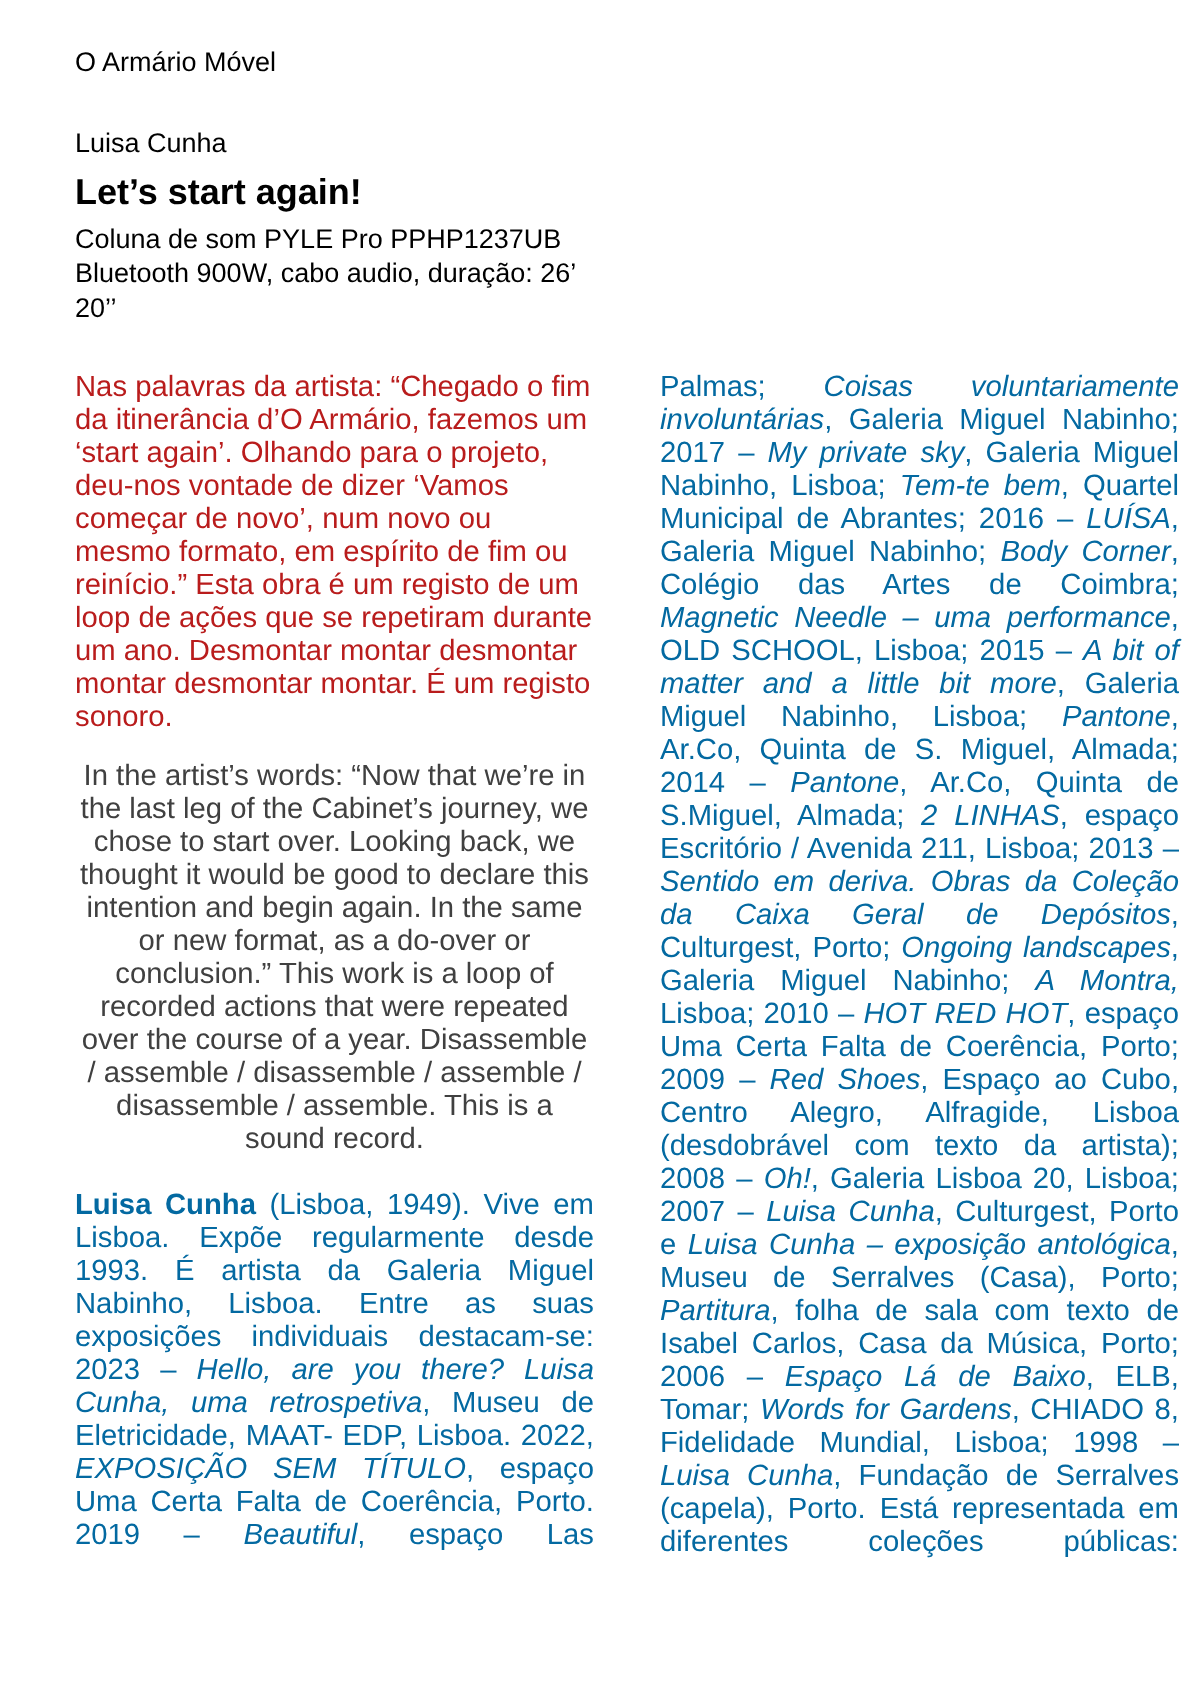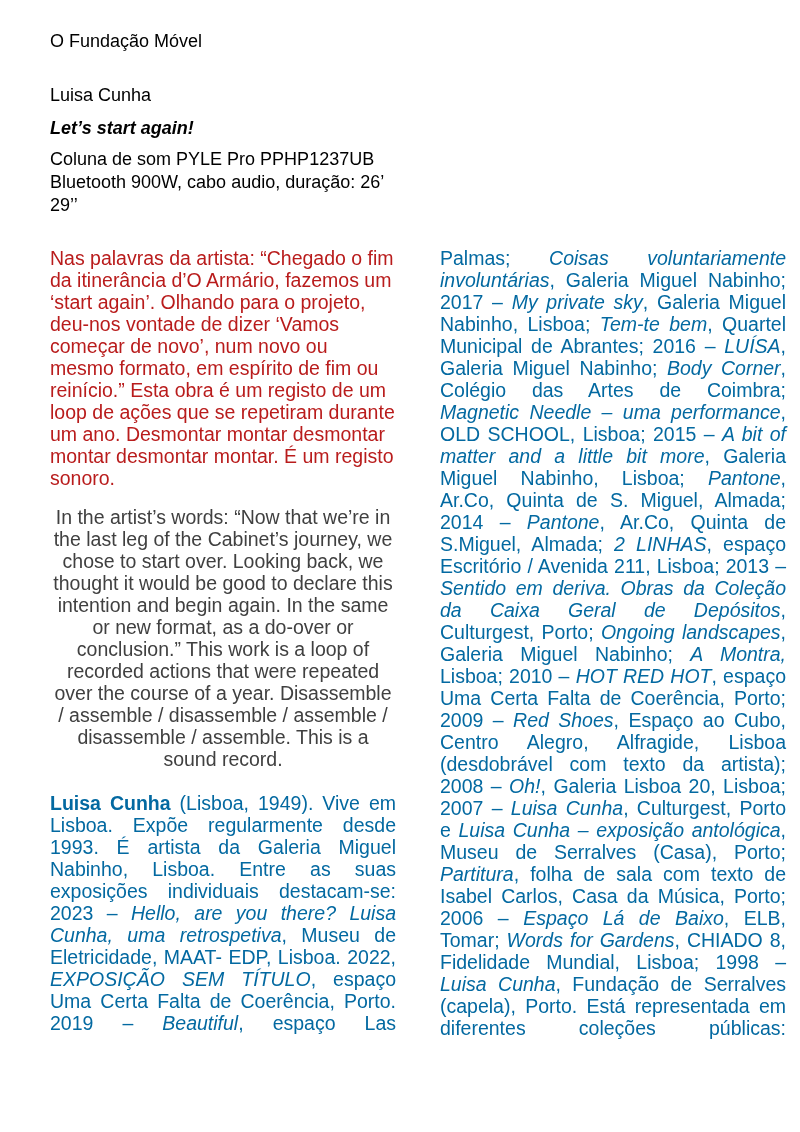--- a/index.html
+++ b/index.html
@@ -8,21 +8,21 @@
     width: 800px;
     height: 1132px;
     background: #ffffff;
     font-family: "Liberation Sans", sans-serif;
     color: #000000;
     overflow: hidden;
   }
   .header { position: absolute; left: 50px; top: 30px; width: 362px; }
   .doc-title   { font-size: 18px; line-height: 23px; margin: 0 0 31px 0; }
   .artist-name { font-size: 18px; line-height: 23px; margin: 0 0 10px 0; }
-  .work-title  { font-size: 18px; line-height: 23px; font-weight: bold; font-style: italic; margin: 0 0 8px 0; }
+  .work-title  { font-size: 24px; line-height: 23px; font-weight: bold; margin: 0 0 8px 0; }
   .work-details{ font-size: 18px; line-height: 23px; width: 350px; margin: 0; }
 
   .column {
     position: absolute;
     top: 247px;
     width: 346px;
     font-size: 19.5px;
     line-height: 22px;
   }
   .col-left  { left: 50px; }
@@ -37,24 +37,24 @@
     text-align-last: justify;
     -moz-text-align-last: justify;
   }
 </style>
 </head>
 <body>
 
 <div class="page">
 
   <header class="header">
-    <div class="doc-title">O Fundação Móvel</div>
+    <div class="doc-title">O Armário Móvel</div>
     <div class="artist-name">Luisa Cunha</div>
     <div class="work-title">Let’s start again!</div>
-    <div class="work-details">Coluna de som PYLE Pro PPHP1237UB Bluetooth 900W, cabo audio, duração: 26’ 29’’</div>
+    <div class="work-details">Coluna de som PYLE Pro PPHP1237UB Bluetooth 900W, cabo audio, duração: 26’ 20’’</div>
   </header>
 
   <main>
     <div class="column col-left">
       <p class="para para-pt">Nas palavras da artista: “Chegado o fim da itinerância d’O Armário, fazemos um ‘start again’.  Olhando para o projeto, deu-nos vontade de dizer ‘Vamos começar de novo’, num novo ou mesmo formato, em espírito de fim ou reinício.” Esta obra é um registo de um loop de ações que se repetiram durante um ano. Desmontar montar desmontar montar desmontar montar. É um registo sonoro.</p>
       <p class="para para-en">In the artist’s words: “Now that we’re in the last leg of the Cabinet’s journey, we chose to start over. Looking back, we thought it would be good to declare this intention and begin again. In the same or new format, as a do-over or conclusion.” This work is a loop of recorded actions that were repeated over the course of a year. Disassemble / assemble / disassemble / assemble / disassemble / assemble. This is a sound record.</p>
       <p class="para bio"><span style="font-weight: bold;">Luisa Cunha</span><span> (Lisboa, 1949). Vive em Lisboa. Expõe regularmente desde 1993. É artista da Galeria Miguel Nabinho, Lisboa. Entre as suas exposições individuais destacam-se: 2023 – </span><span style="font-style: italic;">Hello, are you there? Luisa Cunha, uma retrospetiva</span><span>, Museu de Eletricidade, MAAT- EDP, Lisboa. 2022, </span><span style="font-style: italic;">EXPOSIÇÃO SEM TÍTULO</span><span>, espaço Uma Certa Falta de Coerência, Porto. 2019 – </span><span style="font-style: italic;">Beautiful</span><span>, espaço Las</span></p>
     </div>
 
     <div class="column col-right">

